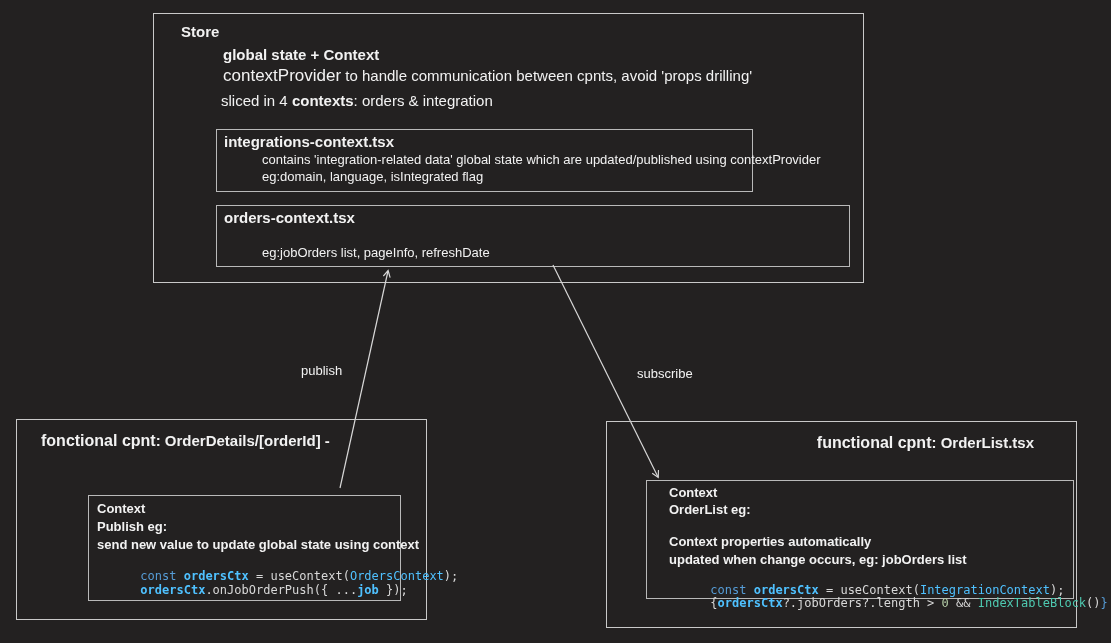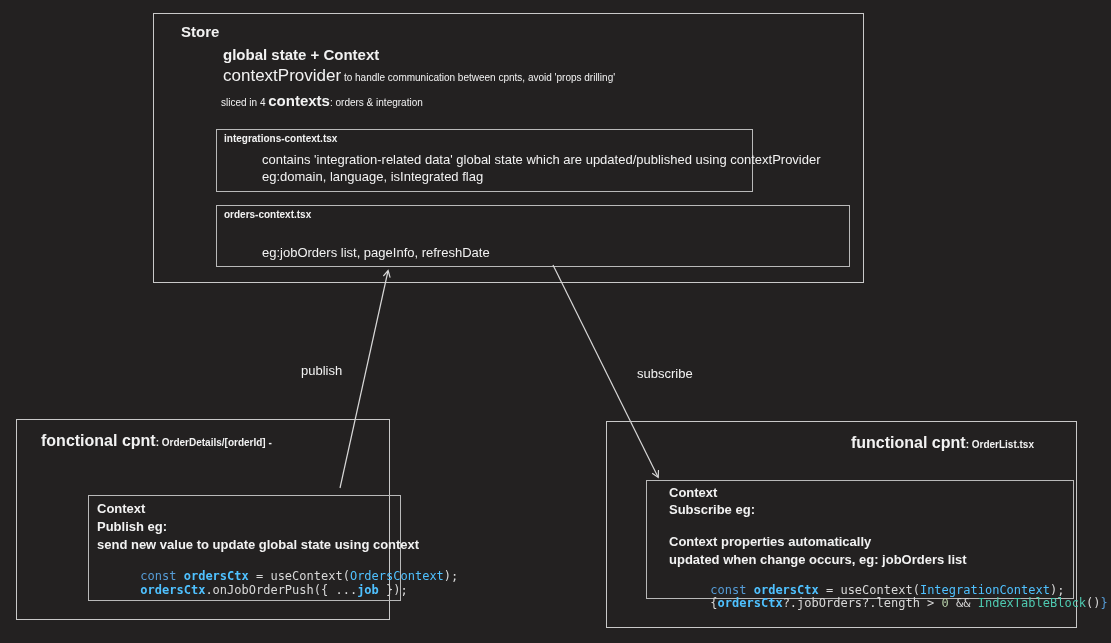--- a/index.html
+++ b/index.html
@@ -7,21 +7,21 @@
     width:1111px;height:643px;position:relative;overflow:hidden;
     background:#232121;color:#f2f2f2;
     font-family:"Liberation Sans",sans-serif;
   }
   .box{position:absolute;border:1.5px solid #c9c9c9;background:transparent;box-sizing:border-box;}
   .inner-box{position:absolute;border:1.5px solid #b9b9b9;box-sizing:border-box;}
   .abs{position:absolute;white-space:nowrap;}
   .b{font-weight:bold;}
   .t15{font-size:15px;}
   .t16{font-size:16px;}
-  .t13{font-size:10px;}
+  .t13{font-size:15px;}
   .t17{font-size:17px;}
   .body-line{font-size:13px;line-height:17px;white-space:nowrap;}
   .panel-line{font-size:13px;font-weight:600;line-height:18px;white-space:nowrap;}
   .code{font-family:"DejaVu Sans Mono",monospace;font-size:12px;line-height:14px;white-space:pre;}
   .c-kw{color:#569CD6;}
   .c-var{color:#4FC1FF;font-weight:bold;}
   .c-plain{color:#D8D8D8;}
   .c-type{color:#4FC1FF;}
   .c-num{color:#B5CEA8;}
   .c-fn{color:#4EC9B0;}
@@ -60,21 +60,21 @@
       <polyline points="1,0.5 7.5,4 1,7.5" fill="none" stroke="#d8d8d8" stroke-width="1.2"></polyline>
     </marker>
   </defs>
   <line x1="340" y1="488" x2="388" y2="271" stroke="#d8d8d8" stroke-width="1.2" marker-end="url(#arrowhead)"></line>
   <line x1="553" y1="265" x2="658" y2="477" stroke="#d8d8d8" stroke-width="1.2" marker-end="url(#arrowhead)"></line>
 </svg>
 
 <div class="abs arrow-label" style="left:301px;top:363px;">publish</div>
 <div class="abs arrow-label" style="left:637px;top:366px;">subscribe</div>
 
-<div class="box" style="left:16px;top:419px;width:374px;height:201px;">
+<div class="box" style="left:16px;top:419px;width:411px;height:201px;">
   <div class="abs" style="left:24px;top:12px;">
     <span class="b t16">fonctional cpnt</span><span class="b t13">: OrderDetails/[orderId] -</span>
   </div>
   <div class="inner-box" style="left:71px;top:75px;width:313px;height:106px;">
     <div class="abs panel-line" style="left:8px;top:4px;">Context</div>
     <div class="abs panel-line" style="left:8px;top:22px;">Publish eg:</div>
     <div class="abs panel-line" style="left:8px;top:40px;">send new value to update global state using context</div>
     <div class="abs code" style="left:8px;top:59px;">
       <span class="c-kw">const </span><span class="c-var">ordersCtx</span><span class="c-plain"> = useContext(</span><span class="c-type">OrdersContext</span><span class="c-plain">);</span>
     </div>
@@ -83,21 +83,21 @@
     </div>
   </div>
 </div>
 
 <div class="box" style="left:606px;top:421px;width:471px;height:207px;">
   <div class="abs" style="right:42px;top:12px;">
     <span class="b t16">functional cpnt</span><span class="b t13">: OrderList.tsx</span>
   </div>
   <div class="inner-box" style="left:39px;top:58px;width:428px;height:119px;">
     <div class="abs panel-line" style="left:22px;top:3px;">Context</div>
-    <div class="abs panel-line" style="left:22px;top:20px;">Subscribe eg:</div>
+    <div class="abs panel-line" style="left:22px;top:20px;">OrderList eg:</div>
     <div class="abs panel-line" style="left:22px;top:52px;">Context properties automatically</div>
     <div class="abs panel-line" style="left:22px;top:70px;">updated when change occurs, eg: jobOrders list</div>
     <div class="abs code" style="left:20px;top:88px;">
       <span class="c-kw">const </span><span class="c-var">ordersCtx</span><span class="c-plain"> = useContext(</span><span class="c-type">IntegrationContext</span><span class="c-plain">);</span>
     </div>
     <div class="abs code" style="left:20px;top:101px;">
       <span class="c-plain">{</span><span class="c-var">ordersCtx</span><span class="c-plain">?.jobOrders?.length &gt; </span><span class="c-num">0</span><span class="c-plain"> &amp;&amp; </span><span class="c-fn">IndexTableBlock</span><span class="c-plain">()</span><span class="c-brace">}</span>
     </div>
   </div>
 </div>

